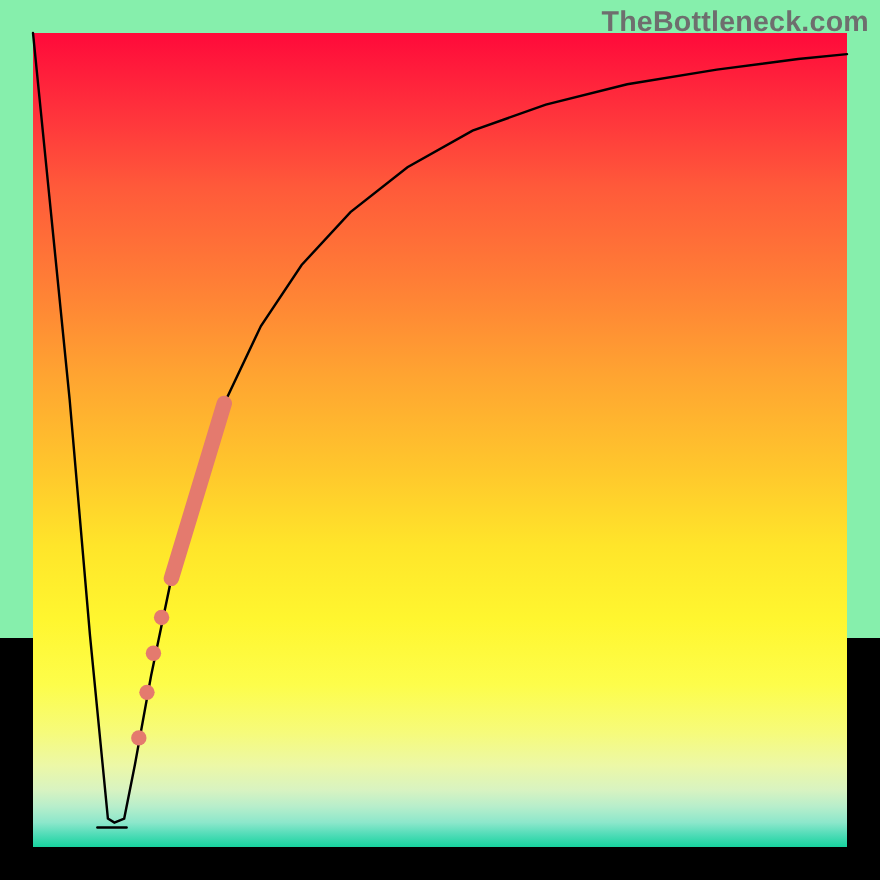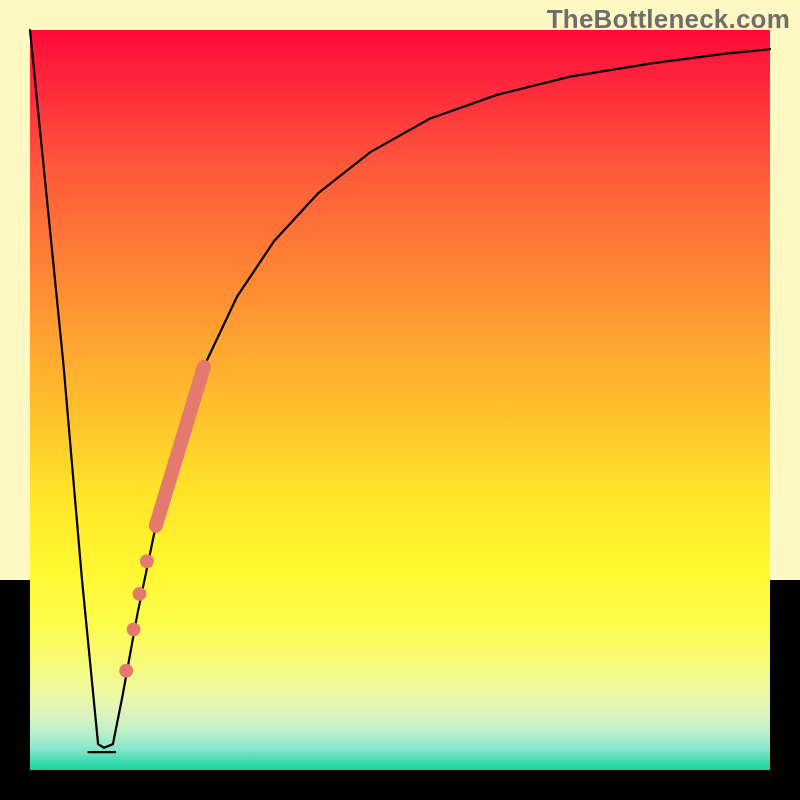--- a/index.html
+++ b/index.html
@@ -7,21 +7,21 @@
     padding: 0;
     width: 800px;
     height: 800px;
     background: #000;
     overflow: hidden;
   }
   .stage {
     position: relative;
     width: 800px;
     height: 580px;
-    background: #fef9c3;
+    background: #86efac;
   }
   .plot {
     position: absolute;
     left: 30px;
     top: 30px;
     width: 740px;
     height: 740px;
     background: linear-gradient(to bottom,
       #ff0a3a 0%,
       #ff2f3c 9%,

